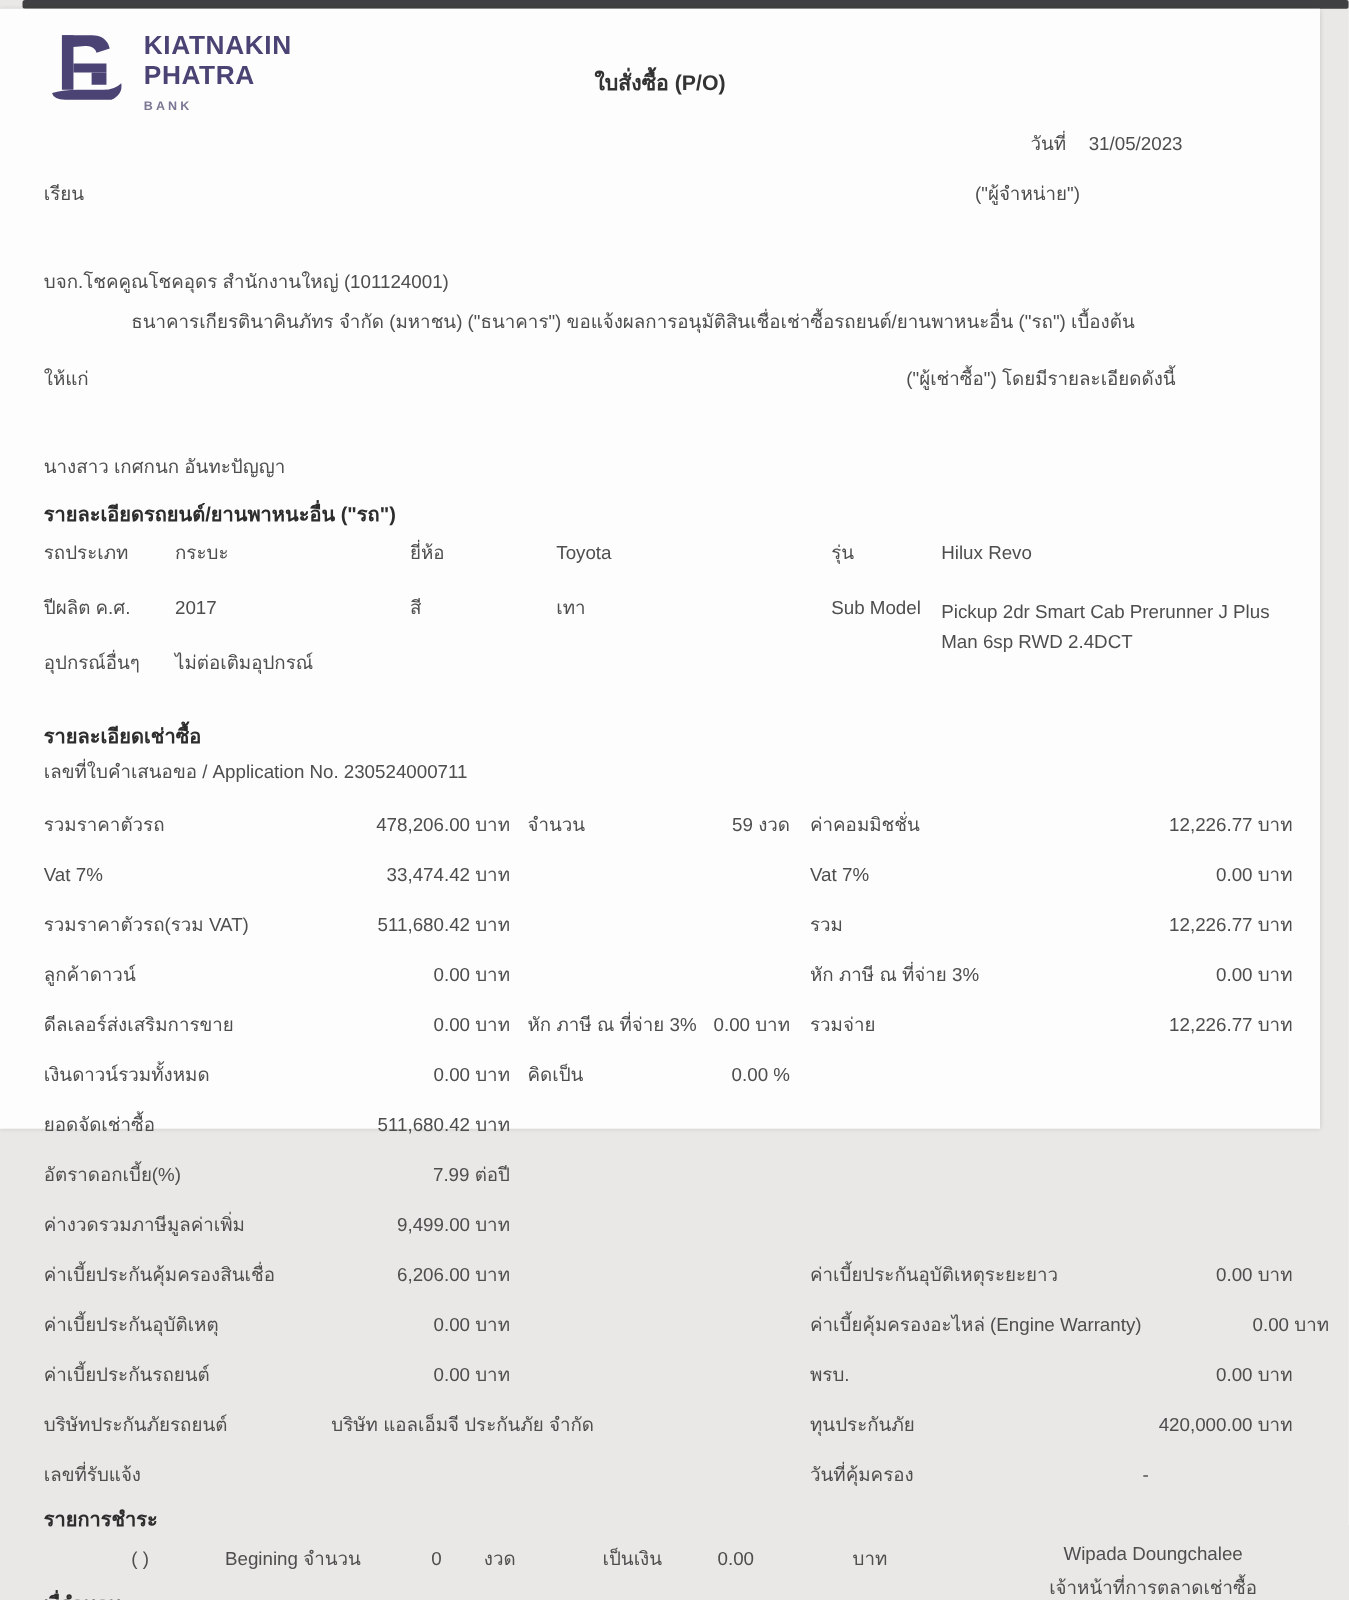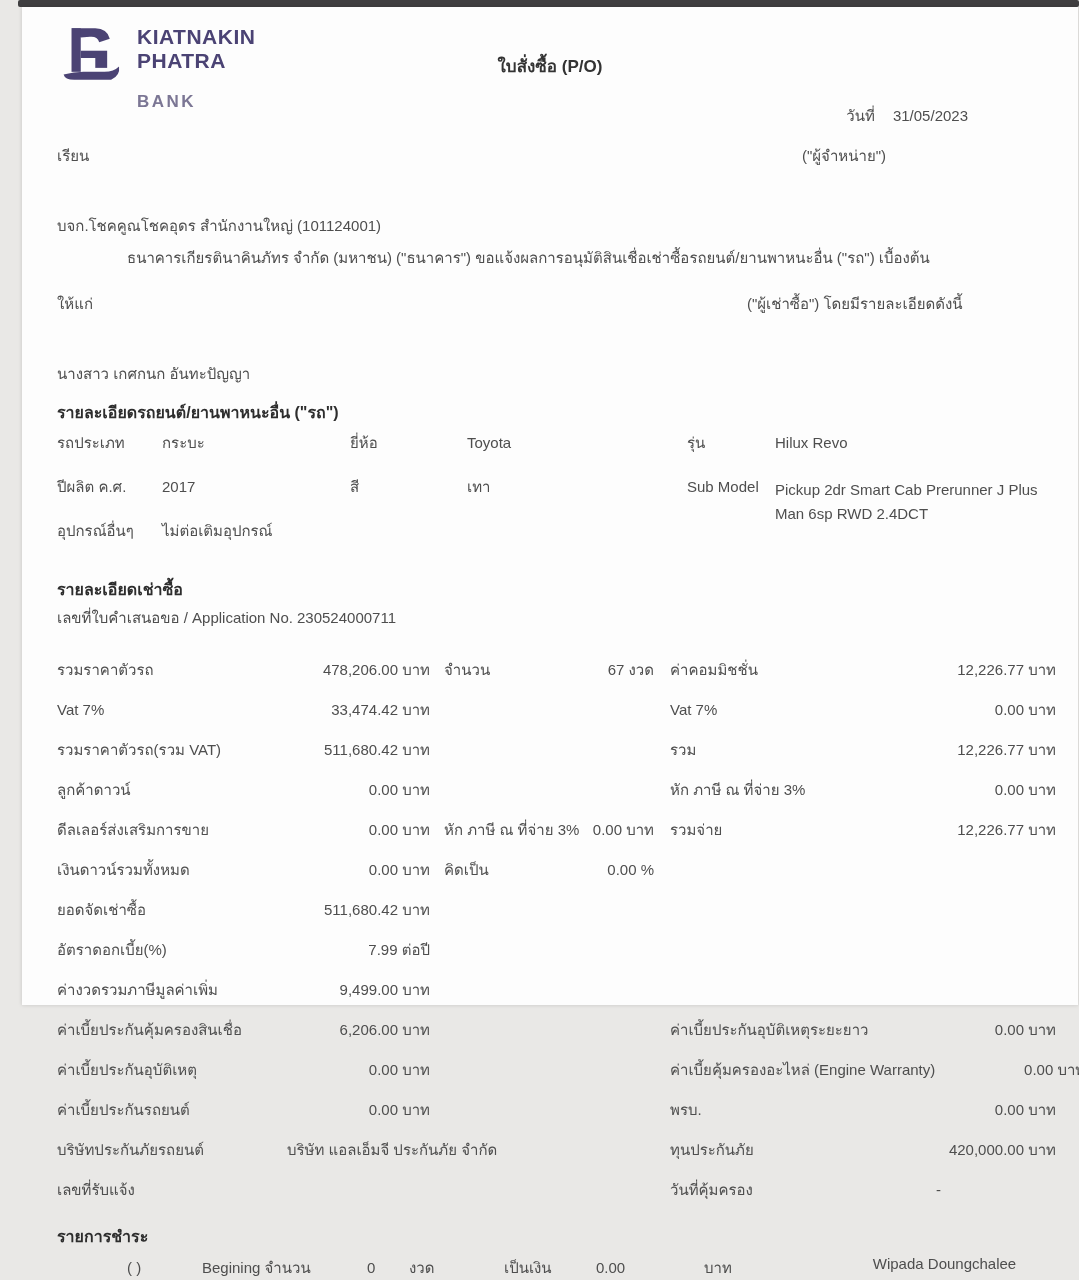--- a/index.html
+++ b/index.html
@@ -3,29 +3,29 @@
 <meta charset="utf-8">
 <style>
   html,body { margin:0; padding:0; }
   body {
     width:1079px; height:1280px; position:relative; overflow:hidden;
     background:#e9e8e6;
     font-family:"Liberation Sans","DejaVu Sans",sans-serif;
     color:#4e4e4e; font-size:15px; line-height:1.2;
   }
   .top-bar { position:absolute; top:0; left:18px; right:0; height:7px; background:#403f41; border-radius:2px; }
-  .paper { position:absolute; top:7px; left:22px; width:1056px; height:998px; background:#fdfdfd; box-shadow:0 0 4px rgba(0,0,0,.15); }
+  .paper { position:absolute; top:7px; left:0; width:1056px; height:896px; background:#fdfdfd; box-shadow:0 0 4px rgba(0,0,0,.15); }
   .content { position:relative; padding:14px 22px 0 35px; }
 
   
   .logo-wrap { display:flex; align-items:flex-start; gap:14px; height:86px; }
   .logo-glyph { width:66px; height:66px; margin-top:2px; }
   .logo-text { margin-top:4px; }
   .logo-line1, .logo-line2 { font-size:21px; font-weight:700; letter-spacing:.5px; color:#4b4374; line-height:24px; }
-  .logo-line3 { font-size:17px; font-weight:700; letter-spacing:2.5px; color:#7b7694; margin-top:19px; }
+  .logo-line3 { font-size:10px; font-weight:700; letter-spacing:2.5px; color:#7b7694; margin-top:7px; }
   .po-title { position:absolute; left:0; right:0; top:50px; text-align:center; font-size:17px; font-weight:700; color:#333; }
   .date-line { text-align:right; padding-right:88px; margin-top:0; }
   .date-line .lbl { margin-right:18px; }
 
   
   .intro-row { display:flex; position:relative; margin-top:22px;flex-direction:column; }
   .intro-row .k { width:70px; flex:0 0 70px; }
   .role-dealer { position:absolute; left:745px; top:0; white-space:nowrap; }
   .role-customer { position:absolute; left:690px; top:0; white-space:nowrap; }
   .announce { margin-top:14px; padding-left:70px; margin-bottom:0; }
@@ -40,23 +40,23 @@
   .veh-row span { white-space:nowrap; }
   .vc1 { width:105px; flex:0 0 105px; }
   .vc2 { width:188px; flex:0 0 188px; }
   .vc3 { width:117px; flex:0 0 117px; }
   .vc4 { width:220px; flex:0 0 220px; }
   .vc5 { width:88px;  flex:0 0 88px; }
   .vc6 { flex:1; }
   .vc6.wrap { white-space:normal; line-height:24px; }
 
   
-  .app-row { display:flex; height:24px; margin-bottom:28px; }
+  .app-row { display:flex; height:24px; margin-bottom:8px; }
   .app-row .k { width:240px; flex:0 0 240px; }
-  .fin-row { display:flex; align-items:flex-start; height:40px; }
+  .fin-row { display:flex; align-items:center; height:40px; }
   .fin-row span { white-space:nowrap; }
   .fl-label { width:230px; flex:0 0 230px; }
   .fl-value { width:143px; flex:0 0 143px; text-align:right; }
   .fm-label { width:138px; flex:0 0 138px; margin-left:14px; }
   .fm-value { width:72px;  flex:0 0 72px; text-align:right; }
   .fl-value-wide { width:367px; flex:0 0 367px; margin-left:0; }
   .fr-label { flex:1; margin-left:16px; }
   .fr-value { width:150px; flex:0 0 150px; text-align:right; }
   .pad-dash { padding-right:115px; box-sizing:border-box; }
 
@@ -150,21 +150,21 @@
 
     <div class="app-row">
       <span class="k">เลขที่ใบคำเสนอขอ / Application No.</span>
       <span>230524000711</span>
     </div>
 
     <div class="fin-row">
       <span class="fl-label">รวมราคาตัวรถ</span>
       <span class="fl-value">478,206.00 บาท</span>
       <span class="fm-label">จำนวน</span>
-      <span class="fm-value">67  งวด</span>
+      <span class="fm-value">59  งวด</span>
       <span class="fr-label">ค่าคอมมิชชั่น</span>
       <span class="fr-value">12,226.77 บาท</span>
     </div>
     <div class="fin-row">
       <span class="fl-label">Vat 7%</span>
       <span class="fl-value">33,474.42 บาท</span>
       <span class="fm-label"></span>
       <span class="fm-value"></span>
       <span class="fr-label">Vat 7%</span>
       <span class="fr-value">0.00 บาท</span>

